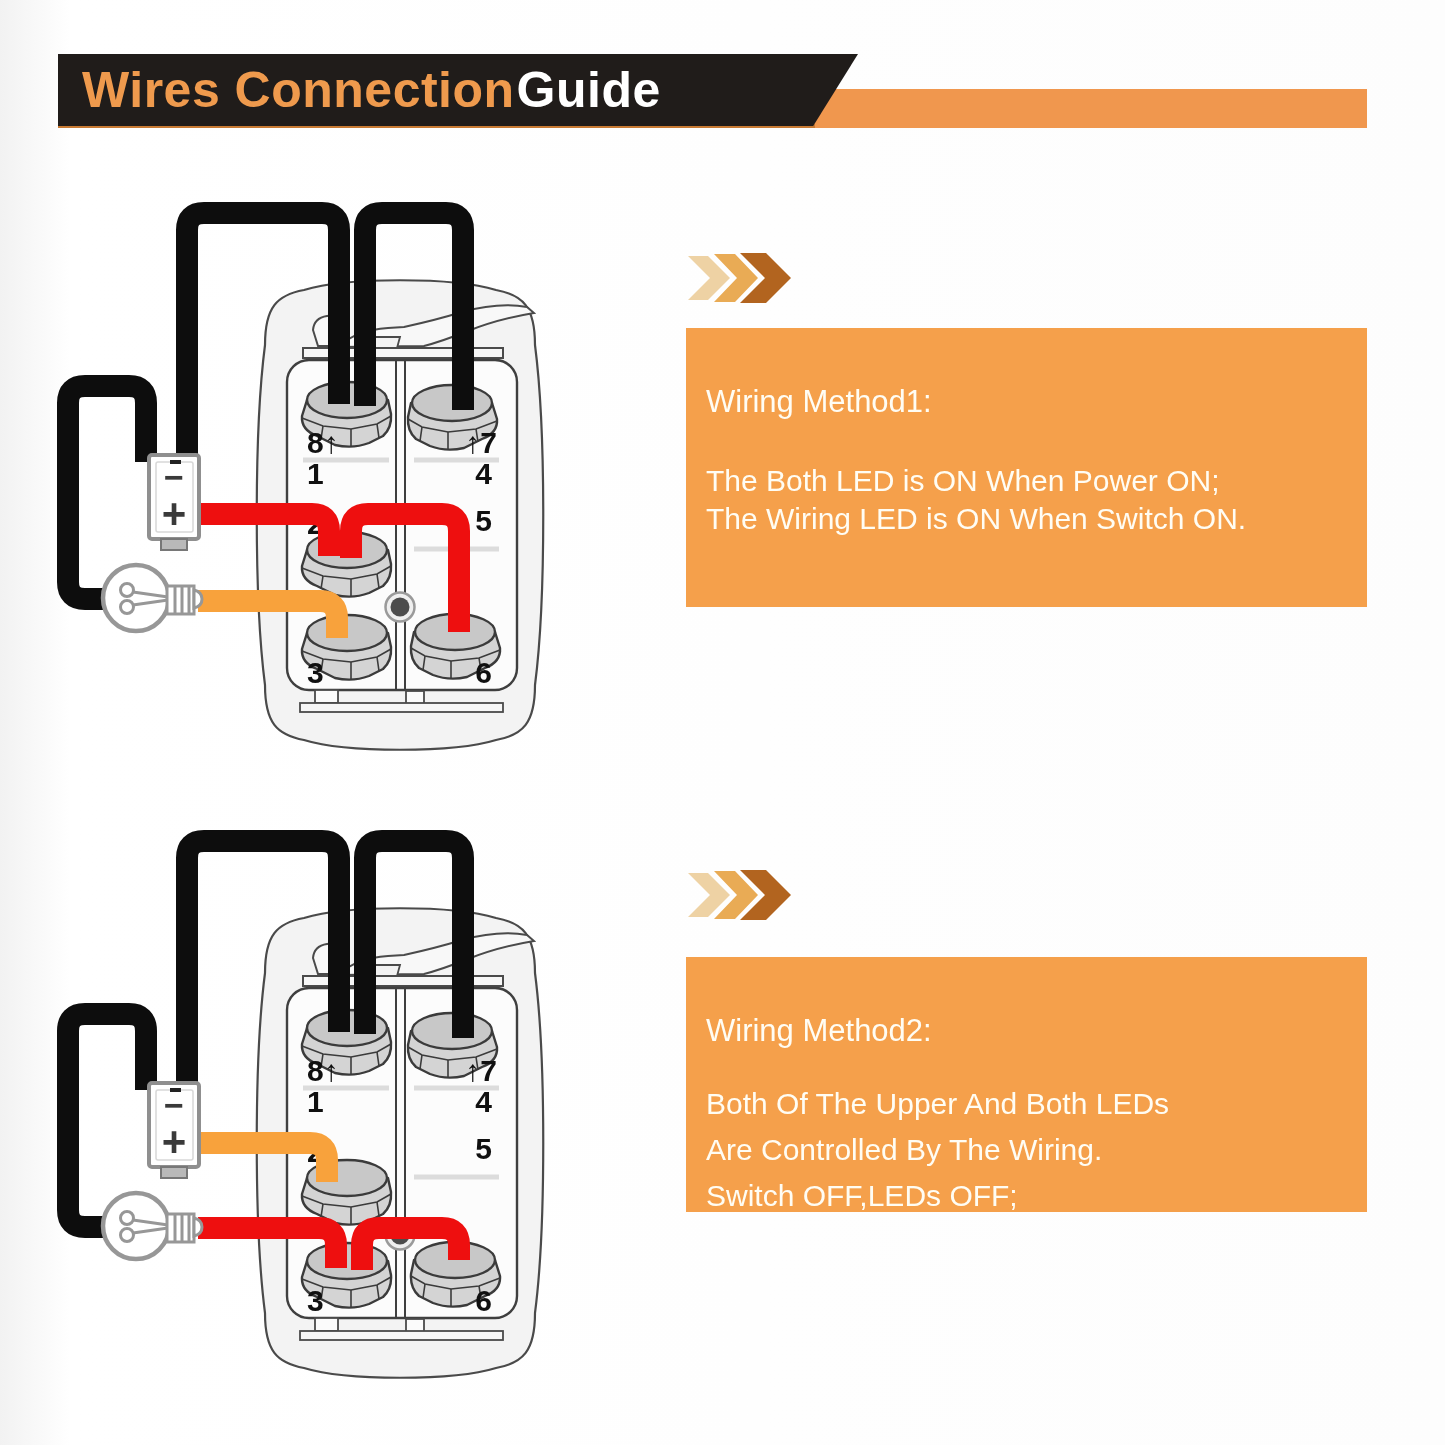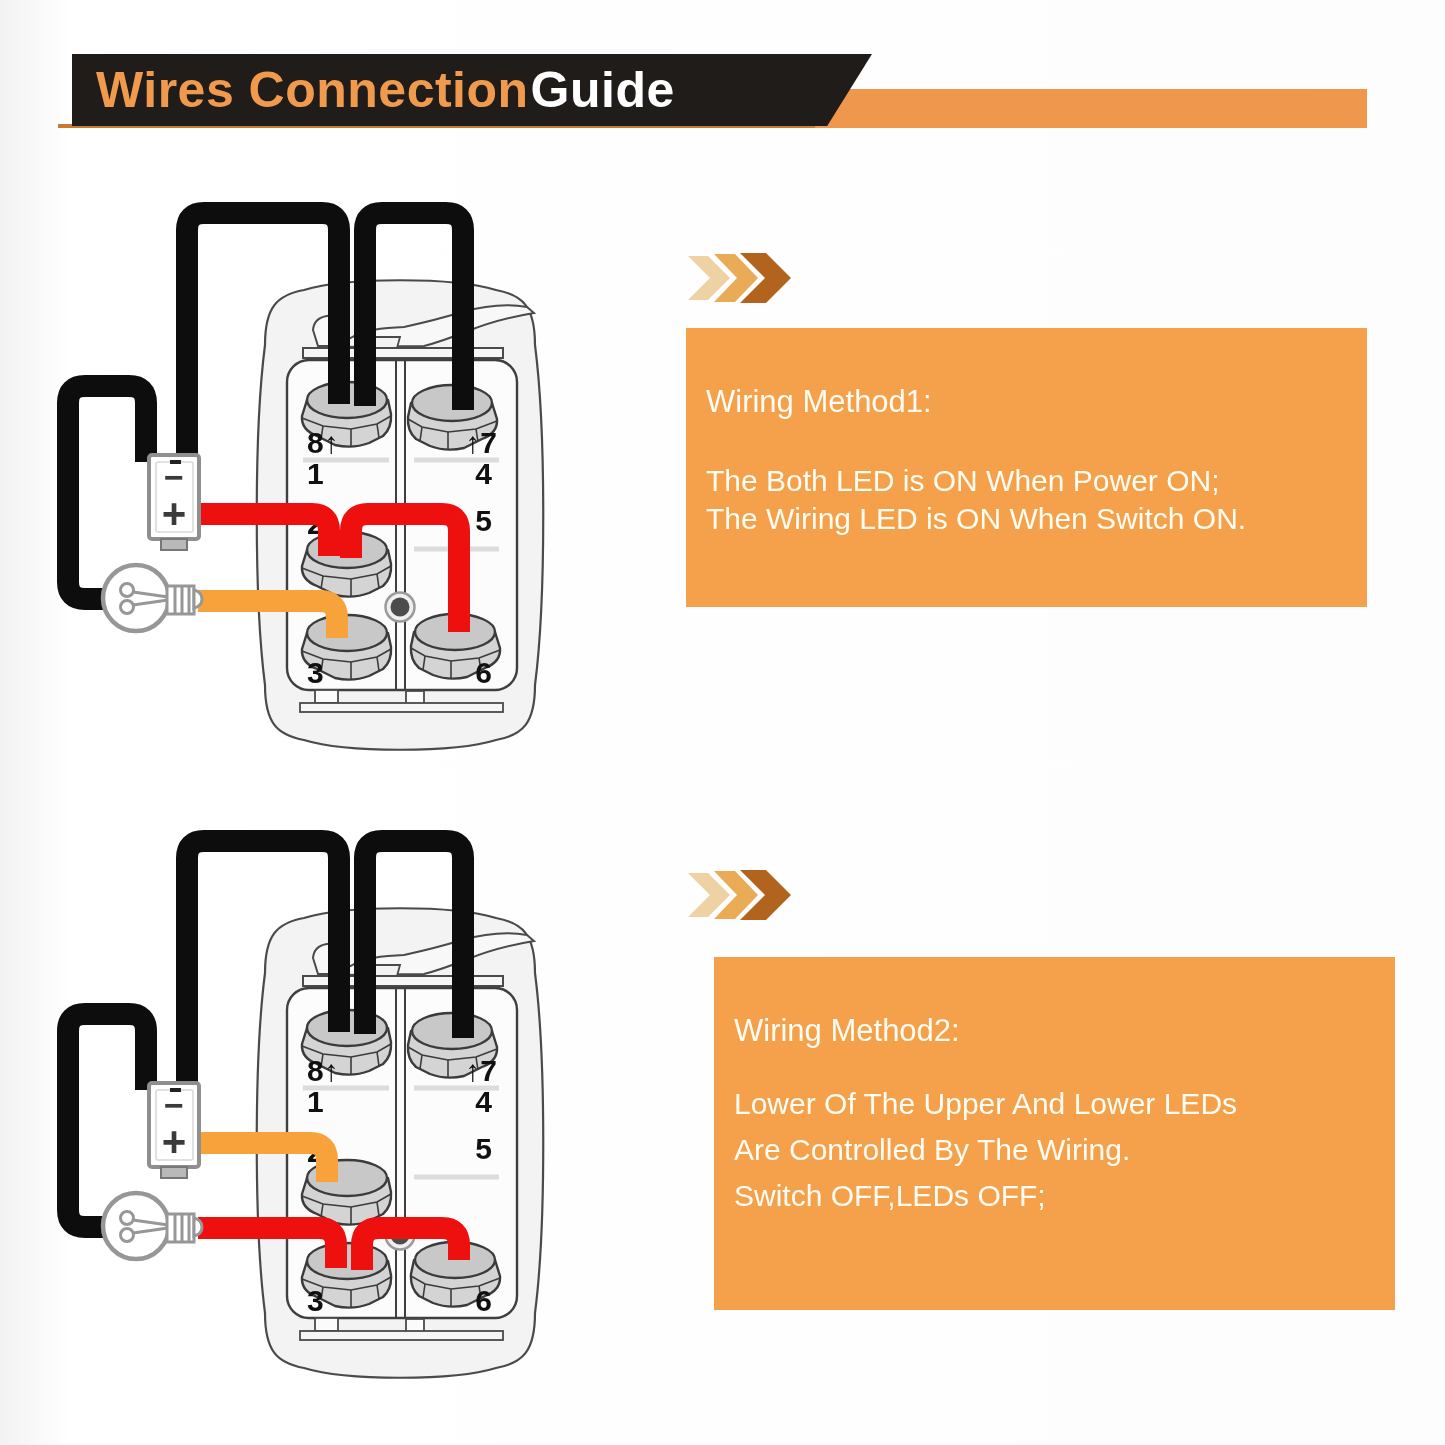--- a/index.html
+++ b/index.html
@@ -5,21 +5,21 @@
   html,body{margin:0;padding:0;}
   body{font-family:"Liberation Sans", sans-serif; background:#ffffff;}
   .page{position:relative; width:1445px; height:1445px; overflow:hidden;
         background:linear-gradient(90deg,#f2f2f2 0px,#ffffff 70px,#fdfdfd 100%);}
 
   
   .accent-strip{position:absolute; left:795px; top:89px; width:572px; height:39px;
                 background:var(--accent-strip);}
   .banner-underline{position:absolute; left:58px; top:124px; width:757px; height:4px;
                 background:var(--banner-underline);}
-  .banner{position:absolute; left:72px; top:54px; width:800px; height:72px;
+  .banner{position:absolute; left:58px; top:54px; width:800px; height:72px;
           background:var(--banner-bg);
           clip-path:polygon(0 0,100% 0,94.4% 100%,0 100%);
           display:flex; align-items:center; padding-left:24px; box-sizing:border-box;}
   .banner .hl{color:var(--banner-text-accent); font-size:50px; font-weight:bold; letter-spacing:0.5px;}
   .banner .rest{color:#ffffff; font-size:50px; font-weight:bold; margin-left:2px; letter-spacing:0.5px;}
 
   
   .diag{position:absolute; left:40px;}
   #diag1{top:180px; width:540px; height:590px;}
   #diag2{top:808px; width:540px; height:592px;}
@@ -30,21 +30,21 @@
   .term-label{font-family:"Liberation Sans",sans-serif; font-weight:bold; font-size:30px; fill:#101010;}
   .bat-sign{font-family:"Liberation Sans",sans-serif; font-weight:bold; fill:#3a3a3a;}
 
   
   .chevrons{position:absolute; width:104px; height:50px;}
   #chev1{left:688px; top:253px;}
   #chev2{left:688px; top:870px;}
   .callout{position:absolute; left:686px; width:681px; background:var(--callout-bg);
            color:var(--callout-text); box-sizing:border-box; padding:56px 24px 0 20px;}
   #callout1{top:328px; height:279px;}
-  #callout2{top:957px; height:353px;margin-left:28px;}
+  #callout2{top:957px; height:255px;}
   .callout h2{margin:0; font-size:31px; line-height:36px; font-weight:normal;}
   .callout .lines{font-size:30px;}
   #callout1 .lines{margin-top:42px; line-height:38px;}
   #callout2 .lines{margin-top:32px; line-height:46px;}
   .callout p{margin:0;}
 </style>
 </head>
 <body>
 
 <div class="page">
@@ -163,19 +163,19 @@
 
   <svg id="chev2" class="chevrons" viewBox="0 0 104 50">
     <polygon points="0,3 20,3 42,25 20,47 0,47 22,25" fill="var(--chevron-light)"></polygon>
     <polygon points="26,1 47,1 70,25 47,49 26,49 49,25" fill="var(--chevron-mid)"></polygon>
     <polygon points="52,0 78,0 103,25 78,50 52,50 77,25" fill="var(--chevron-dark)"></polygon>
   </svg>
 
   <div id="callout2" class="callout">
     <h2>Wiring Method2:</h2>
     <div class="lines">
-      <p>Lower Of The Upper And Lower LEDs</p>
+      <p>Both Of The Upper And Both LEDs</p>
       <p>Are Controlled By The Wiring.</p>
       <p>Switch OFF,LEDs OFF;</p>
     </div>
   </div>
 
 </div>
 
 </body></html>

